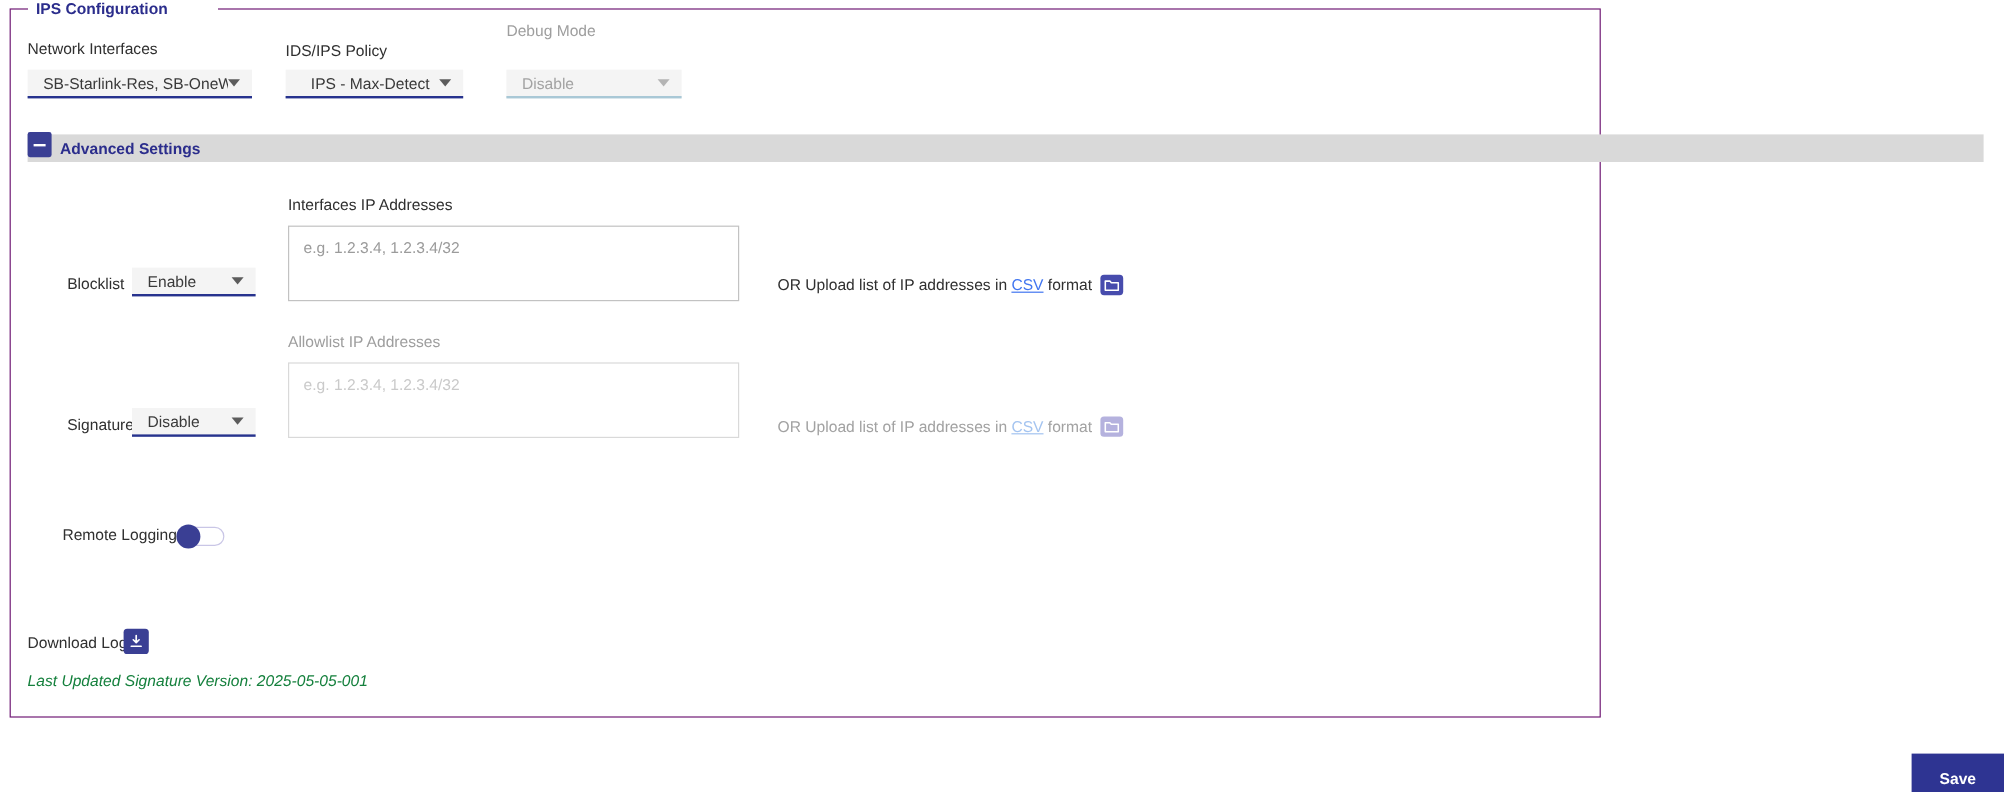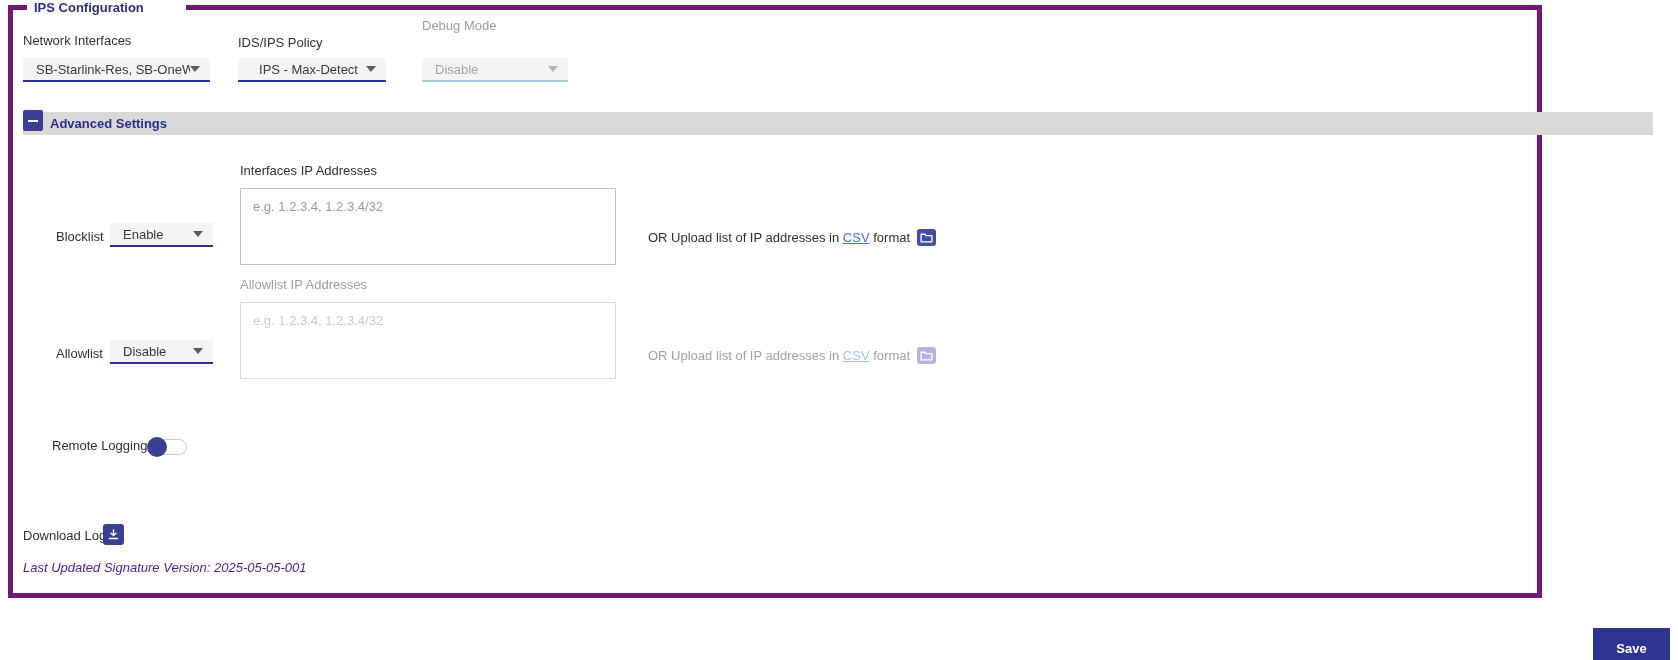--- a/index.html
+++ b/index.html
@@ -9,22 +9,22 @@
     position: relative;
     width: 1678px;
     height: 660px;
     background: #ffffff;
     overflow: hidden;
   }
   
   fieldset.panel {
     position: absolute;
     left: 8px; top: 0px;
-    width: 1534px; height: 598px;
-    border: 5px solid #701a75;
+    width: 1326px; height: 598px;
+    border: 1px solid #701a75;
   }
   fieldset.panel legend {
     margin-left: 14px;
     padding: 0 42px 0 7px;
     font-size: 13px;
     font-weight: bold;
     color: #2b2d8c;
   }
   
   .lbl {
@@ -86,21 +86,21 @@
     left: 50px; top: 112px;
     height: 23px;
     line-height: 23px;
     font-size: 13px;
     font-weight: bold;
     color: #2b2d8c;
   }
   
   .ip-textarea {
     position: absolute;
-    width: 376px; height: 77px;
+    width: 376px; height: 63px;
     border: 1px solid #c2c2c2;
     resize: none;
     font-family: "Liberation Sans", sans-serif;
     font-size: 13px;
     color: #303030;
     padding: 10px 12px;
     outline: none;
     background: #ffffff;
   }
   .ip-textarea::placeholder { color: #9b9b9b; }
@@ -161,21 +161,21 @@
     border-radius: 3px;
     display: flex; align-items: center; justify-content: center;
     cursor: pointer;
     padding: 0;
   }
   .sig-line {
     position: absolute;
     left: 23px; top: 560px;
     font-size: 13px;
     font-style: italic;
-    color: #4c1d95;
+    color: #15803d;
     white-space: nowrap;
   }
   
   .save-btn {
     position: absolute;
     left: 1593px; top: 628px;
     width: 77px; height: 41px;
     background: #2e3492;
     color: #ffffff;
     border: none;
@@ -232,21 +232,21 @@
     <button class="upload-btn">
       <svg width="13" height="11" viewBox="0 0 24 20">
         <path d="M2 4h7l2.2 2.5H22v11.5H2z" fill="none" stroke="#ffffff" stroke-width="2.4" stroke-linejoin="round"></path>
       </svg>
     </button>
   </div>
 
   <div class="lbl dim" style="left:240px; top:277px;">Allowlist IP Addresses</div>
   <textarea class="ip-textarea off" style="left: 240px; top: 302px;" placeholder="e.g. 1.2.3.4, 1.2.3.4/32"></textarea>
 
-  <div class="lbl" style="left:56px; top:346px;">Allowlist</div>
+  <div class="lbl" style="left:56px; top:346px;">Signature</div>
   <div class="mselect" style="left:110px; top:340px; width:103px;">
     <span class="val">Disable</span>
     <span class="caret"></span>
   </div>
 
   <div class="csv-line dim" style="left:648px; top:347px;">
     <span>OR Upload list of IP addresses in </span><a>CSV</a><span> format</span>
     <button class="upload-btn dim">
       <svg width="13" height="11" viewBox="0 0 24 20">
         <path d="M2 4h7l2.2 2.5H22v11.5H2z" fill="none" stroke="#ffffff" stroke-width="2.4" stroke-linejoin="round"></path>

